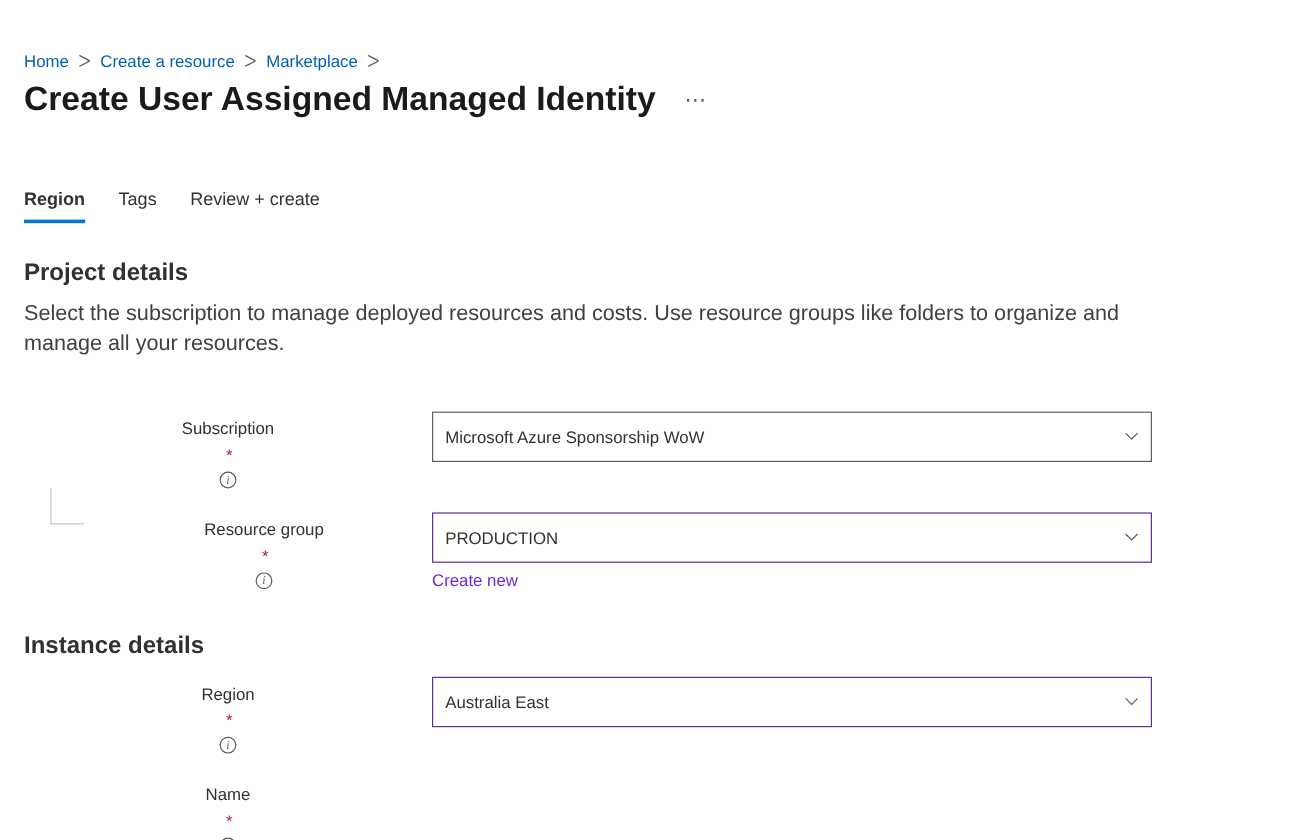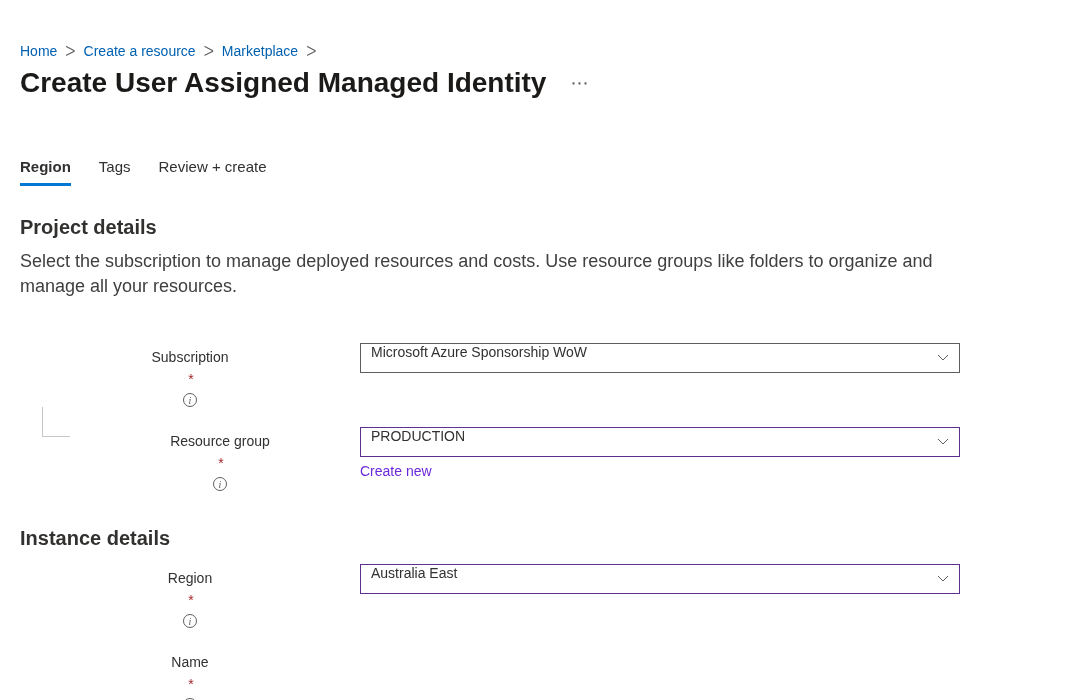--- a/index.html
+++ b/index.html
@@ -128,22 +128,23 @@
       font-family: Georgia, serif;
       cursor: help;
     }
     .input-col {
       flex: 1;
       max-width: 600px;
     }
     .select-wrap {
       position: relative;
       display: flex;
+      align-items: center;
       border: 1px solid #605e5c;
-      height: 30px;
+      height: 42px;
       padding: 0 30px 0 10px;
       font-size: 14px;
       background: #fff;
       cursor: pointer;
     }
     .select-wrap.highlight {
       border: 1px solid #603091;
     }
     .select-caret {
       position: absolute;

